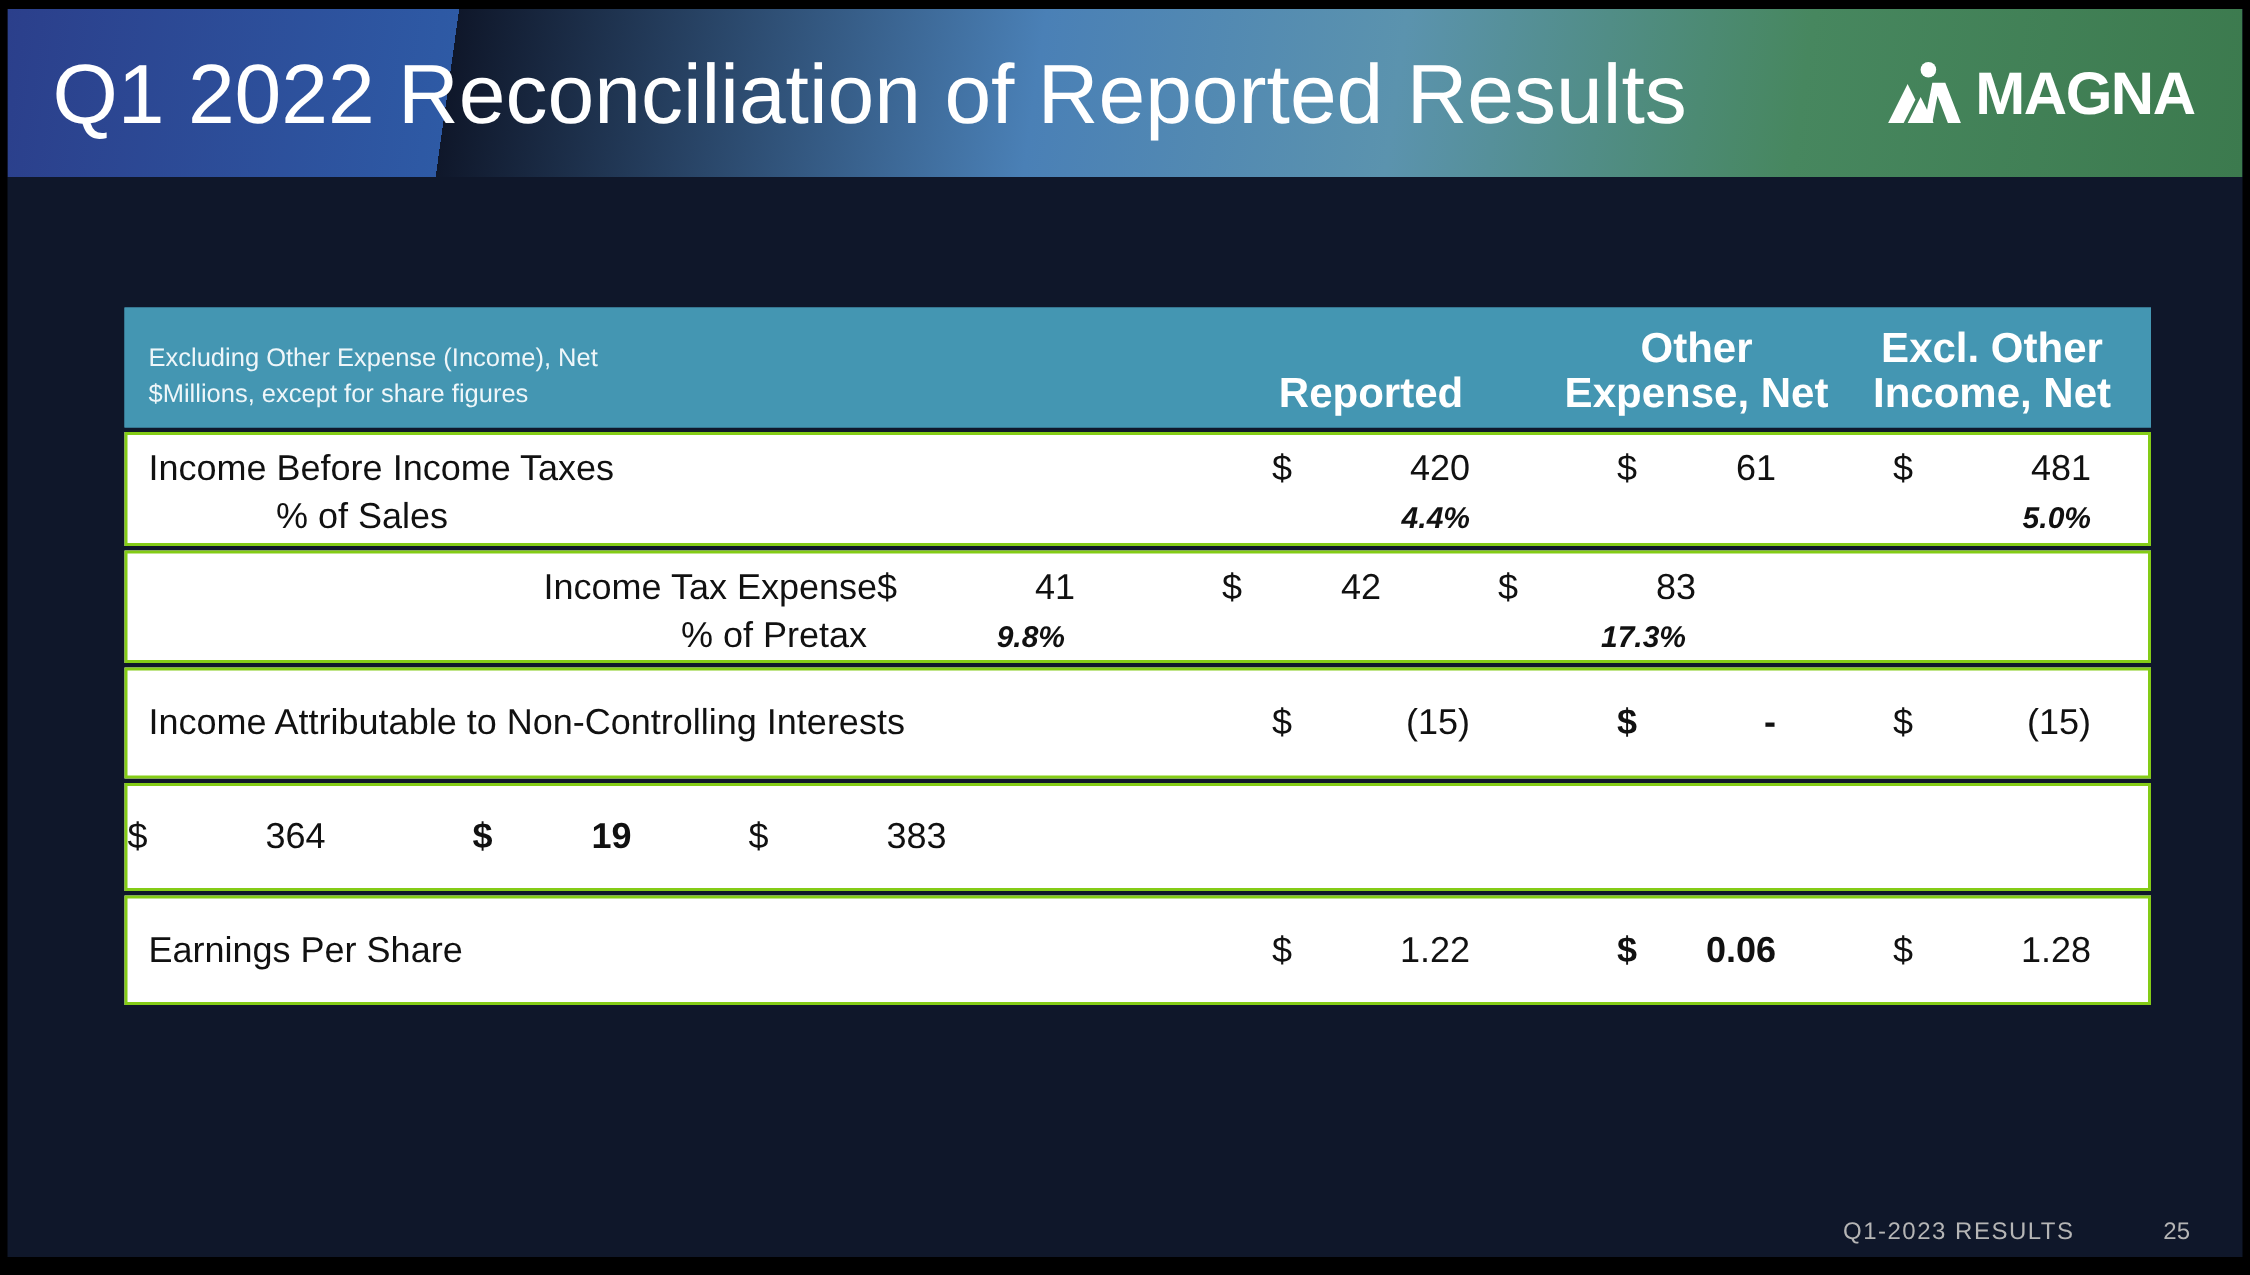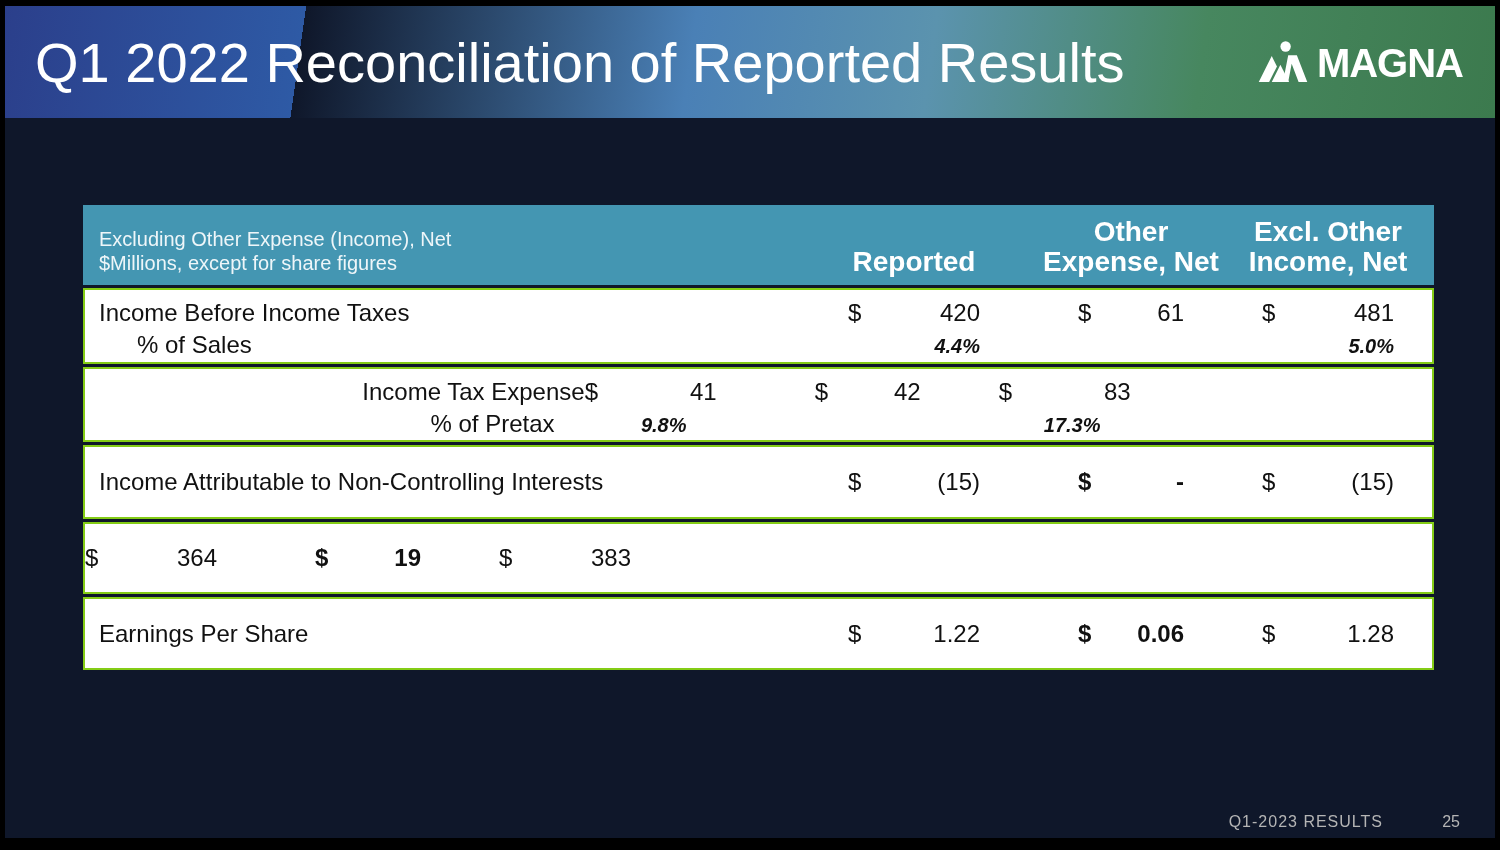--- a/index.html
+++ b/index.html
@@ -22,32 +22,32 @@
   .logo-text { color:#fff; font-size:40px; font-weight:800;
                letter-spacing:-1px; }
 
   
   .table { position:absolute; left:78px; top:199px; width:1351px;
            display:flex; flex-direction:column; gap:3px; }
   .thead { background:#4496b2; border:2px solid #4496b2; height:80px;
            display:flex; color:#fff; }
   .tnote { flex:1; display:flex; flex-direction:column;
            justify-content:flex-end; padding:0 0 8px 14px;
-           font-size:20px; line-height:24px; color:#eef6f9; }
+           font-size:17px; line-height:24px; color:#eef6f9; }
   .hcell { display:flex; flex-direction:column; justify-content:flex-end;
            align-items:center; padding-bottom:6px; font-size:28px;
            font-weight:bold; line-height:30px; white-space:nowrap;
            overflow:visible; }
   .trow { background:#fff; border:2px solid #84cc16; display:flex;
           flex-direction:column; }
   .trow.center { justify-content:center; }
   .rline { display:flex; align-items:baseline; }
   .rlabel { flex:1; font-size:24px; color:#111; padding-left:14px;
             white-space:nowrap; }
-  .rlabel.sub { padding-left:52px; }
+  .rlabel.sub { padding-left:52px;margin-left:47px; }
   .c1 { width:132px; }
   .c2 { width:106px; margin-left:98px; }
   .c3 { width:132px; margin-left:78px; margin-right:38px; }
   .m { display:flex; justify-content:space-between; font-size:24px;
        color:#111; }
   .m .num { text-align:right; }
   .m.emph { font-weight:bold; }
   .pct { font-size:20px; font-weight:bold; font-style:italic;
          text-align:right; color:#111; }
   .h76 { height:76px; } .h75 { height:75px;align-items:center; } .h74 { height:74px; }

